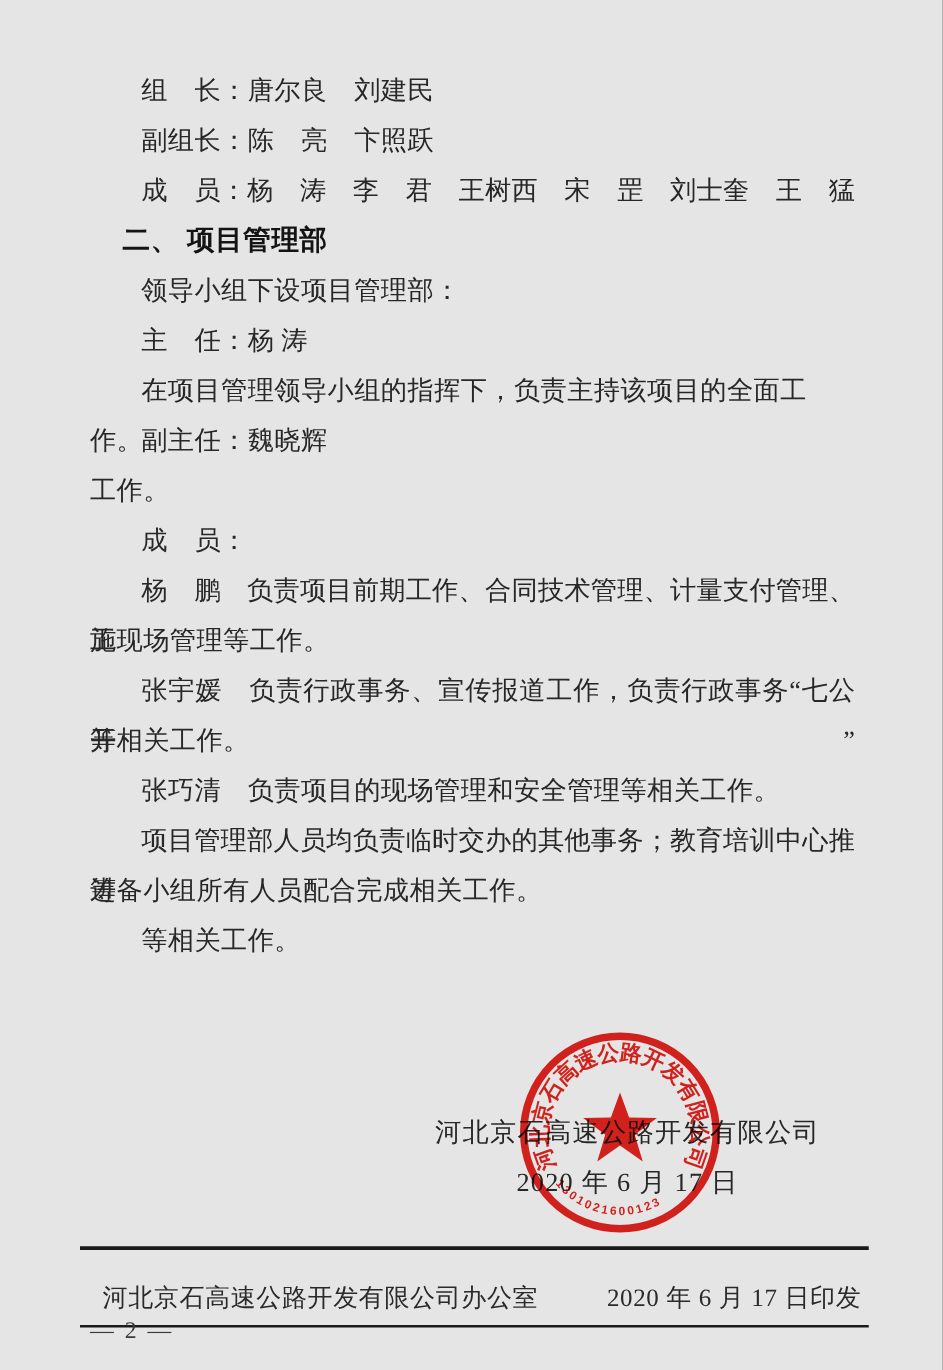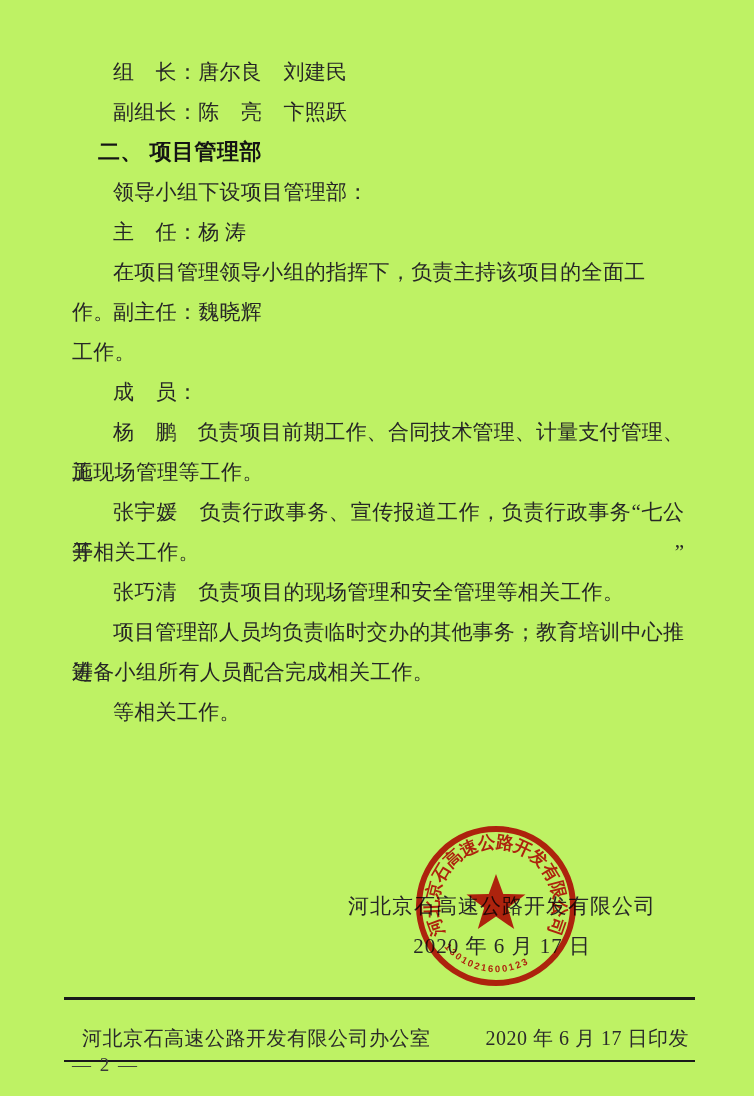--- a/index.html
+++ b/index.html
@@ -1,19 +1,19 @@
 <!DOCTYPE html>
 <html><head>
 <meta charset="utf-8">
 <style>
   html,body{margin:0;padding:0;background:#888;}
   .page{
     position:relative;
     width:754px;height:1096px;
-    background:#bef264;
+    background:#e5e5e5;
     font-family:"Liberation Serif","DejaVu Serif",serif;
     color:#272727;
     overflow:hidden;
     margin:0 auto;
   }
   .doc-body{
     position:absolute;
     left:72px;top:52px;
     width:612px;
   }
@@ -84,20 +84,21 @@
   }
 </style>
 </head>
 <body>
 
 <div class="page">
 
   <div class="doc-body">
       <div class="line para">组　长：唐尔良　刘建民</div>
       <div class="line para">副组长：陈　亮　卞照跃</div>
+      <div class="line para fill">成　员：杨　涛　李　君　王树西　宋　罡　刘士奎　王　猛</div>
       <div class="line heading">二、 项目管理部</div>
       <div class="line para">领导小组下设项目管理部：</div>
       <div class="line para">主　任：杨 涛</div>
       <div class="line para">在项目管理领导小组的指挥下，负责主持该项目的全面工作。</div>
       <div class="line para">副主任：魏晓辉</div>
       <div class="line flush">工作。</div>
       <div class="line para">成　员：</div>
       <div class="line para fill">杨　鹏　负责项目前期工作、合同技术管理、计量支付管理、施</div>
       <div class="line flush">工现场管理等工作。</div>
       <div class="line para fill">张宇媛　负责行政事务、宣传报道工作，负责行政事务“七公开”</div>

